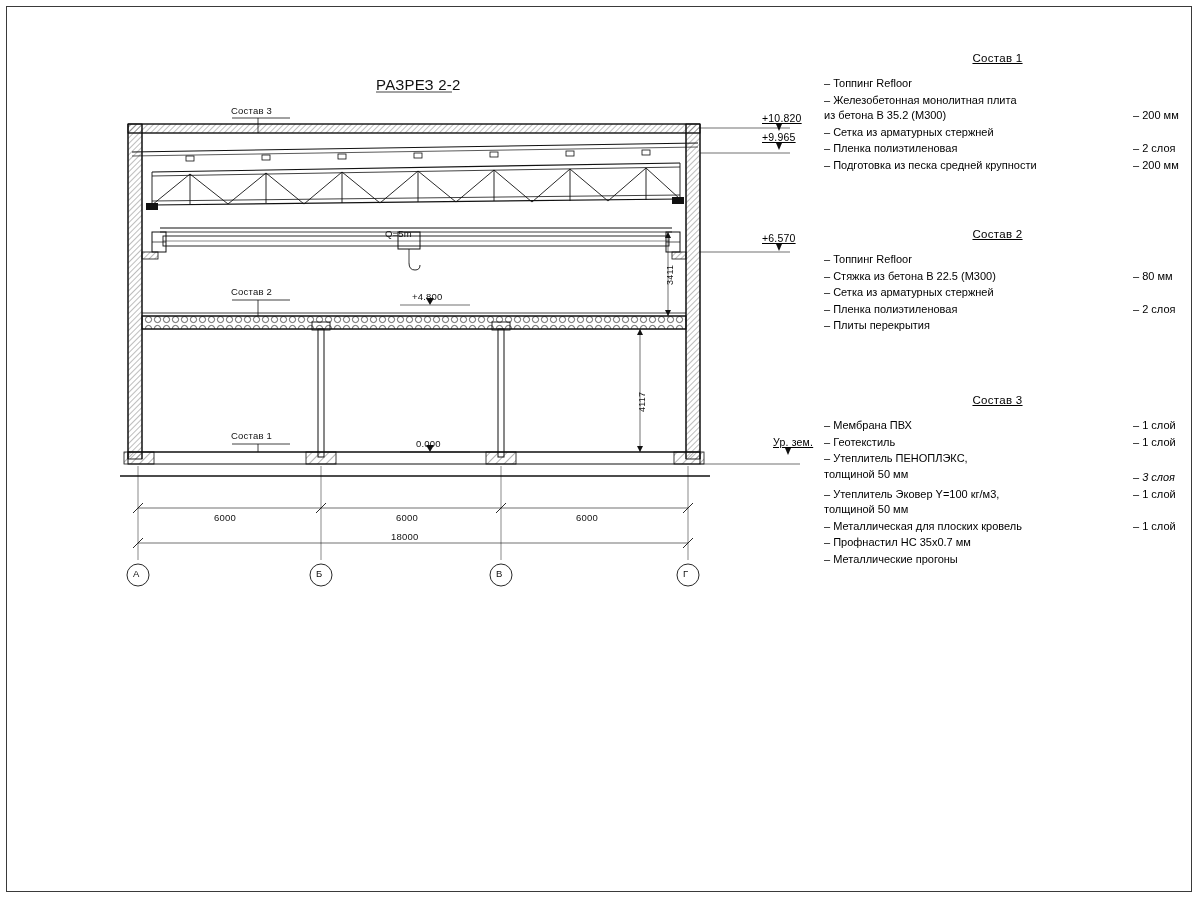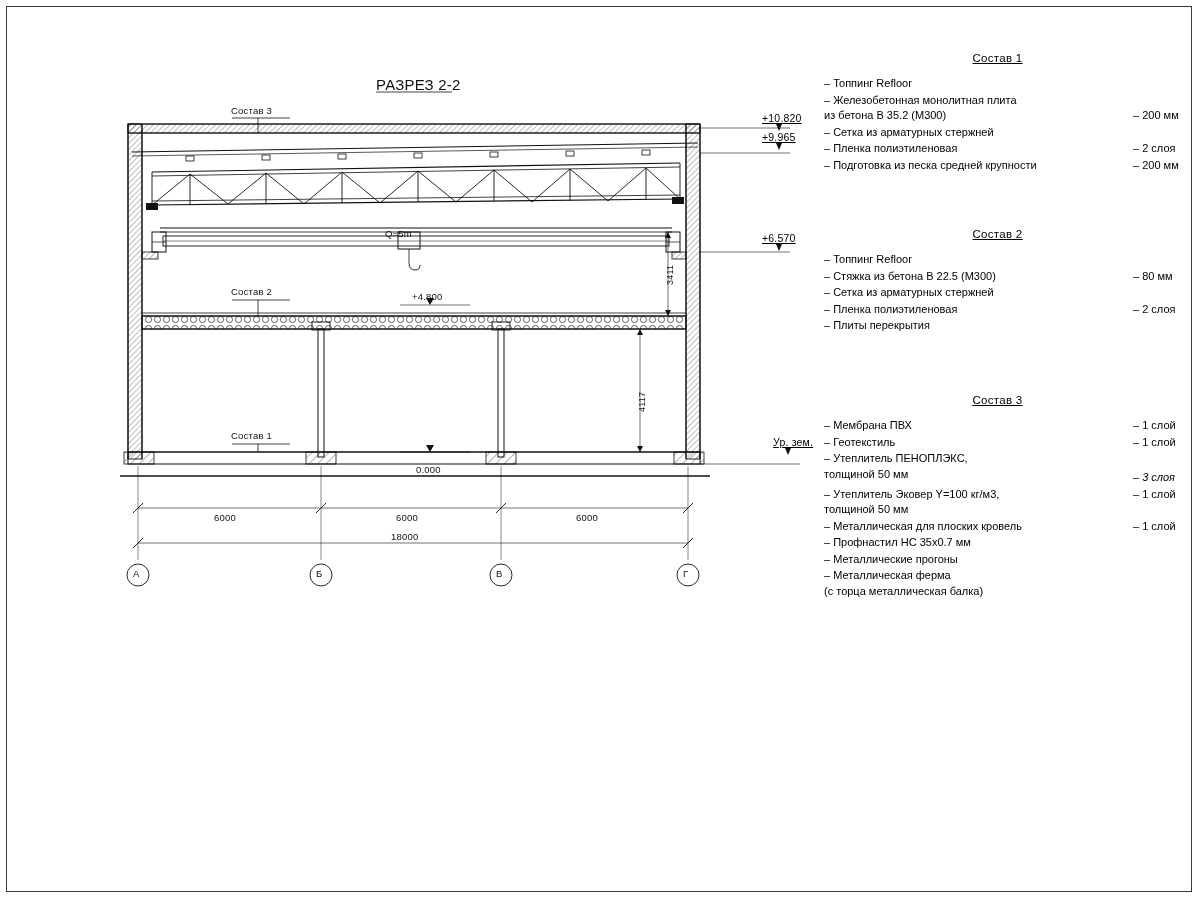--- a/index.html
+++ b/index.html
@@ -259,21 +259,21 @@
 
   <div class="lbl" style="left:376px; top:76px;">РАЗРЕЗ 2-2</div>
 
   <div class="lbl small" style="left:231px; top:105px;">Состав 3</div>
   <div class="lbl small" style="left:231px; top:286px;">Состав 2</div>
   <div class="lbl small" style="left:231px; top:430px;">Состав 1</div>
 
   <div class="lbl small" style="left:385px; top:228px;">Q=5m</div>
 
   <div class="lbl small" style="left:412px; top:291px;">+4.800</div>
-  <div class="lbl small" style="left:416px; top:464px;text-align:center;">0.000</div>
+  <div class="lbl small" style="left:416px; top:438px;text-align:center;">0.000</div>
 
   <div class="lbl tiny vert" style="left:665px; top:285px;">3411</div>
   <div class="lbl tiny vert" style="left:637px; top:412px;">4117</div>
 
   <div class="lbl small" style="left:214px; top:512px;">6000</div>
   <div class="lbl small" style="left:396px; top:512px;">6000</div>
   <div class="lbl small" style="left:576px; top:512px;">6000</div>
   <div class="lbl small" style="left:391px; top:531px;">18000</div>
 
   <div class="lbl small" style="left:133px; top:568px;">А</div>
@@ -372,20 +372,15 @@
       <div class="val">– 1 слой</div>
     </div>
     <div class="spec-row">
       <div class="txt">– Профнастил НС 35х0.7 мм</div>
       <div class="val"></div>
     </div>
     <div class="spec-row">
       <div class="txt">– Металлические прогоны</div>
       <div class="val"></div>
     </div>
-    <div class="spec-row">
-      <div class="txt">– Металлическая ферма
-   (с торца металлическая балка)</div>
-      <div class="val"></div>
-    </div>
   </div>
 
 </div>
 
 </body></html>

